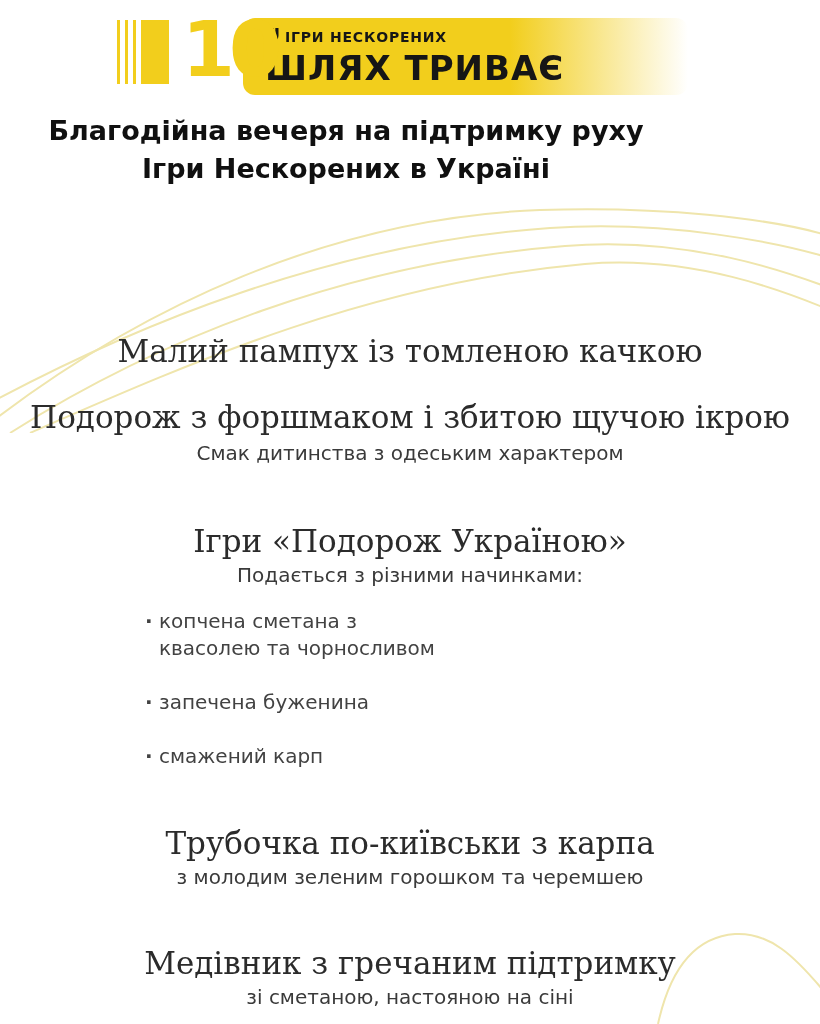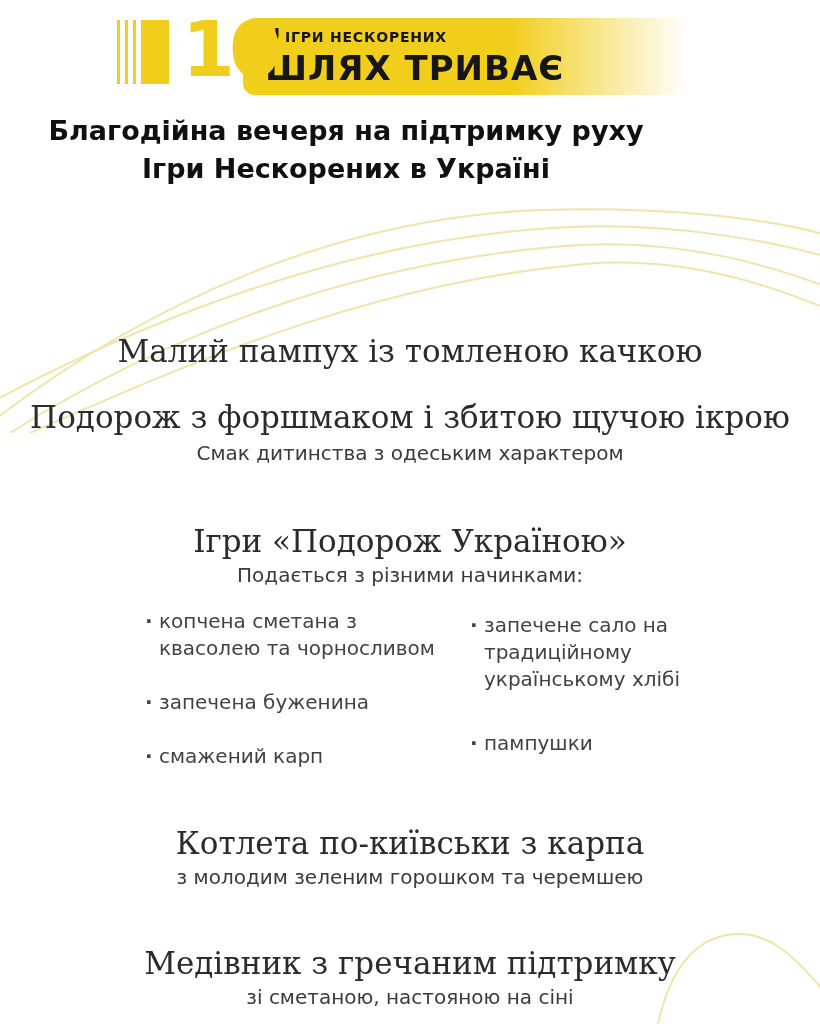--- a/index.html
+++ b/index.html
@@ -123,26 +123,22 @@
   <div class="dish-sub s2">Смак дитинства з одеським характером</div>
 
   <div class="dish-title t3">Ігри «Подорож Україною»</div>
   <div class="dish-sub s3">Подається з різними начинками:</div>
 
   <div class="fillings-left">
     <div class="bullet">копчена сметана з квасолею та чорносливом</div>
     <div class="bullet">запечена буженина</div>
     <div class="bullet">смажений карп</div>
   </div>
-  <div class="fillings-right">
-    <div class="bullet">запечене сало на традиційному українському хлібі</div>
-    <div class="bullet">пампушки</div>
-  </div>
 
-  <div class="dish-title t4">Котлета по-київськи з карпа</div>
+  <div class="dish-title t4">Трубочка по-київськи з карпа</div>
   <div class="dish-sub s4">з молодим зеленим горошком та черемшею</div>
 
   <div class="dish-title t5">Медівник з гречаним підтримку</div>
   <div class="dish-sub s5">зі сметаною, настояною на сіні</div>
 
   <svg class="curve-bottom" viewBox="0 0 180 115" xmlns="http://www.w3.org/2000/svg">
     <path d="M 18 115 C 30 60 55 28 95 25 C 130 23 155 48 182 80" stroke-width="2.5"></path>
   </svg>
 
 </div>

